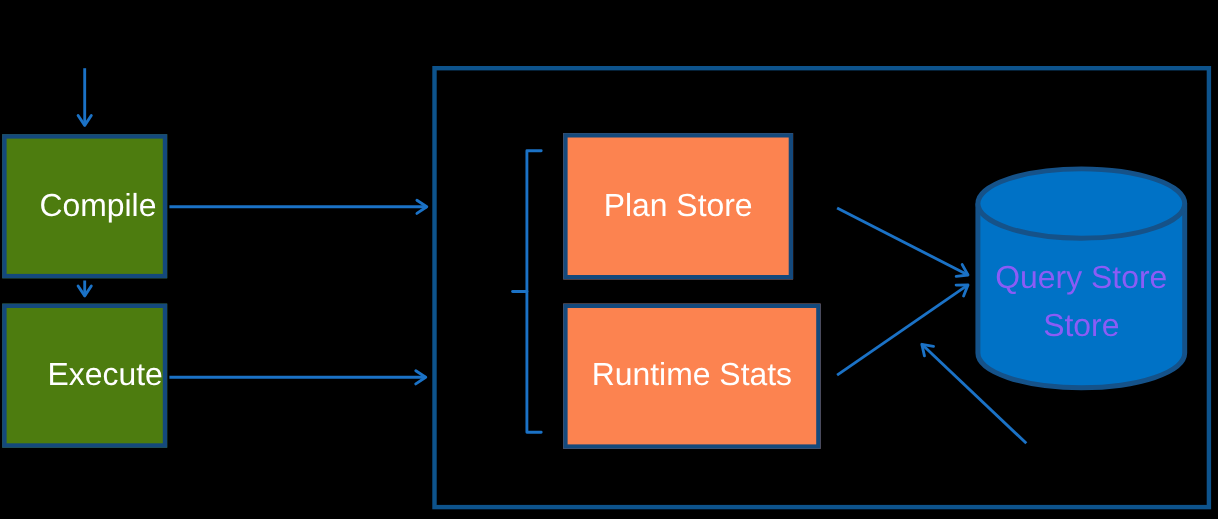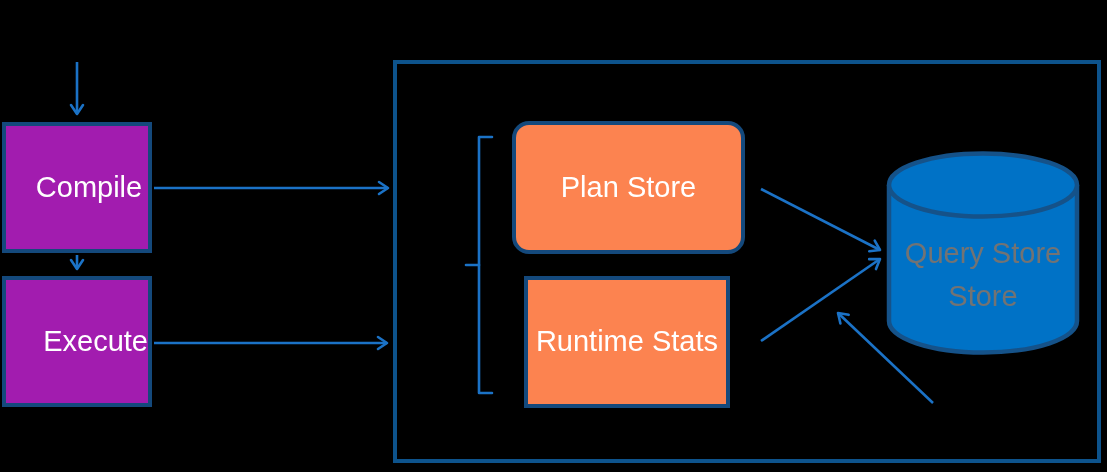--- a/index.html
+++ b/index.html
@@ -27,43 +27,43 @@
     box-sizing: border-box;
     display: flex;
     align-items: center;
     justify-content: center;
     color: #FFFFFF;
     font-size: 29px;
     line-height: 1.1;
     white-space: nowrap;
   }
   .node-blue {
-    background: #a21caf;
+    background: #4d7c0f;
     border: 4px solid #14497C;
     padding-left: 24px;
   }
   .node-orange {
     background: #FC8350;
     border: 4px solid #14497C;
   }
   #compile-box  { left: 2px;   top: 122px; width: 150px; height: 131px; }
   #execute-box  { left: 2px;   top: 276px; width: 150px; height: 131px; justify-content: flex-end; }
   #outer-box {
     position: absolute;
     box-sizing: border-box;
     left: 393px; top: 60px; width: 708px; height: 403px;
     border: 4px solid #0D538C;
     background: transparent;
   }
-  #plan-store-box    { left: 512px; top: 121px; width: 233px; height: 133px; border-radius: 17px; }
-  #runtime-stats-box { left: 512px; top: 276px; width: 206px; height: 132px; margin-left: 12px; }
+  #plan-store-box    { left: 512px; top: 121px; width: 209px; height: 133px; }
+  #runtime-stats-box { left: 512px; top: 276px; width: 234px; height: 132px; }
   #cylinder-label {
     position: absolute;
     left: 889px; top: 232px; width: 188px;
-    color: #737373;
+    color: #8b5cf6;
     font-size: 29px;
     line-height: 43px;
     text-align: center;
   }
 </style>
 </head>
 <body>
 
 <div class="canvas">
 

